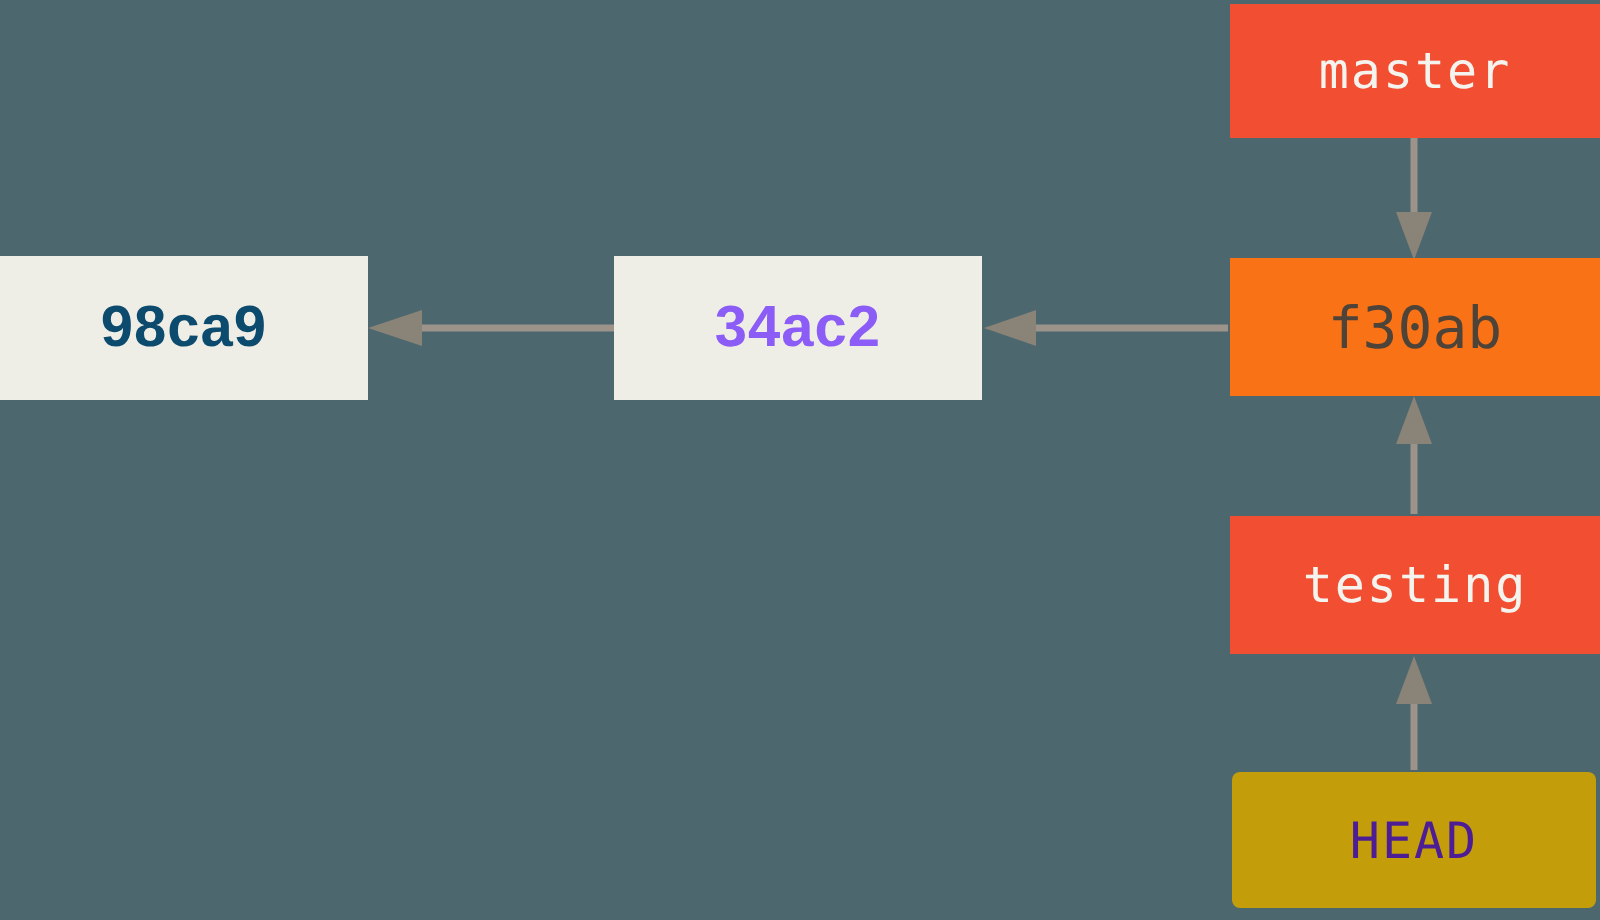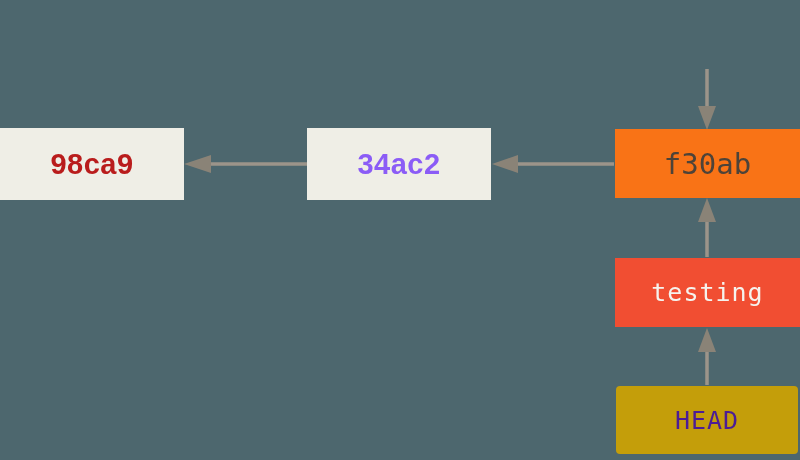--- a/index.html
+++ b/index.html
@@ -57,32 +57,35 @@
       <line x1="614" y1="164" x2="517" y2="164" stroke-width="3.5" stroke="#9c948a"></line>
       <polygon points="492,164 518,155 518,173" fill="#8a8377"></polygon>
     </g>
 
     <g>
       <line x1="307" y1="164" x2="210" y2="164" stroke-width="3.5" stroke="#9c948a"></line>
       <polygon points="184,164 211,155 211,173" fill="#8a8377"></polygon>
     </g>
   </svg>
 
-  <div class="node" id="commit-98ca9" style="background-color: rgb(239, 238, 230); color: #b91c1c;">
+  <div class="node" id="commit-98ca9" style="background-color: rgb(239, 238, 230); color: #0c4a6e;">
     <span class="commit-label">98ca9</span>
   </div>
 
   <div class="node" id="commit-34ac2" style="background-color: rgb(239, 238, 230); color: #8b5cf6;">
     <span class="commit-label">34ac2</span>
   </div>
 
   <div class="node" id="commit-f30ab" style="background-color: #f97316; color: rgb(77, 67, 57);">
     <span class="commit-label-mono">f30ab</span>
   </div>
 
+  <div class="node" id="branch-master" style="background-color: rgb(241, 78, 50); color: rgb(245, 243, 238);">
+    <span class="ref-label">master</span>
+  </div>
 
   <div class="node" id="branch-testing" style="background-color: rgb(241, 78, 50); color: rgb(245, 243, 238);">
     <span class="ref-label">testing</span>
   </div>
 
   <div class="node" id="head-pointer" style="background-color: rgb(196, 158, 10); color: #4c1d95;">
     <span class="ref-label">HEAD</span>
   </div>
 
 </div>

